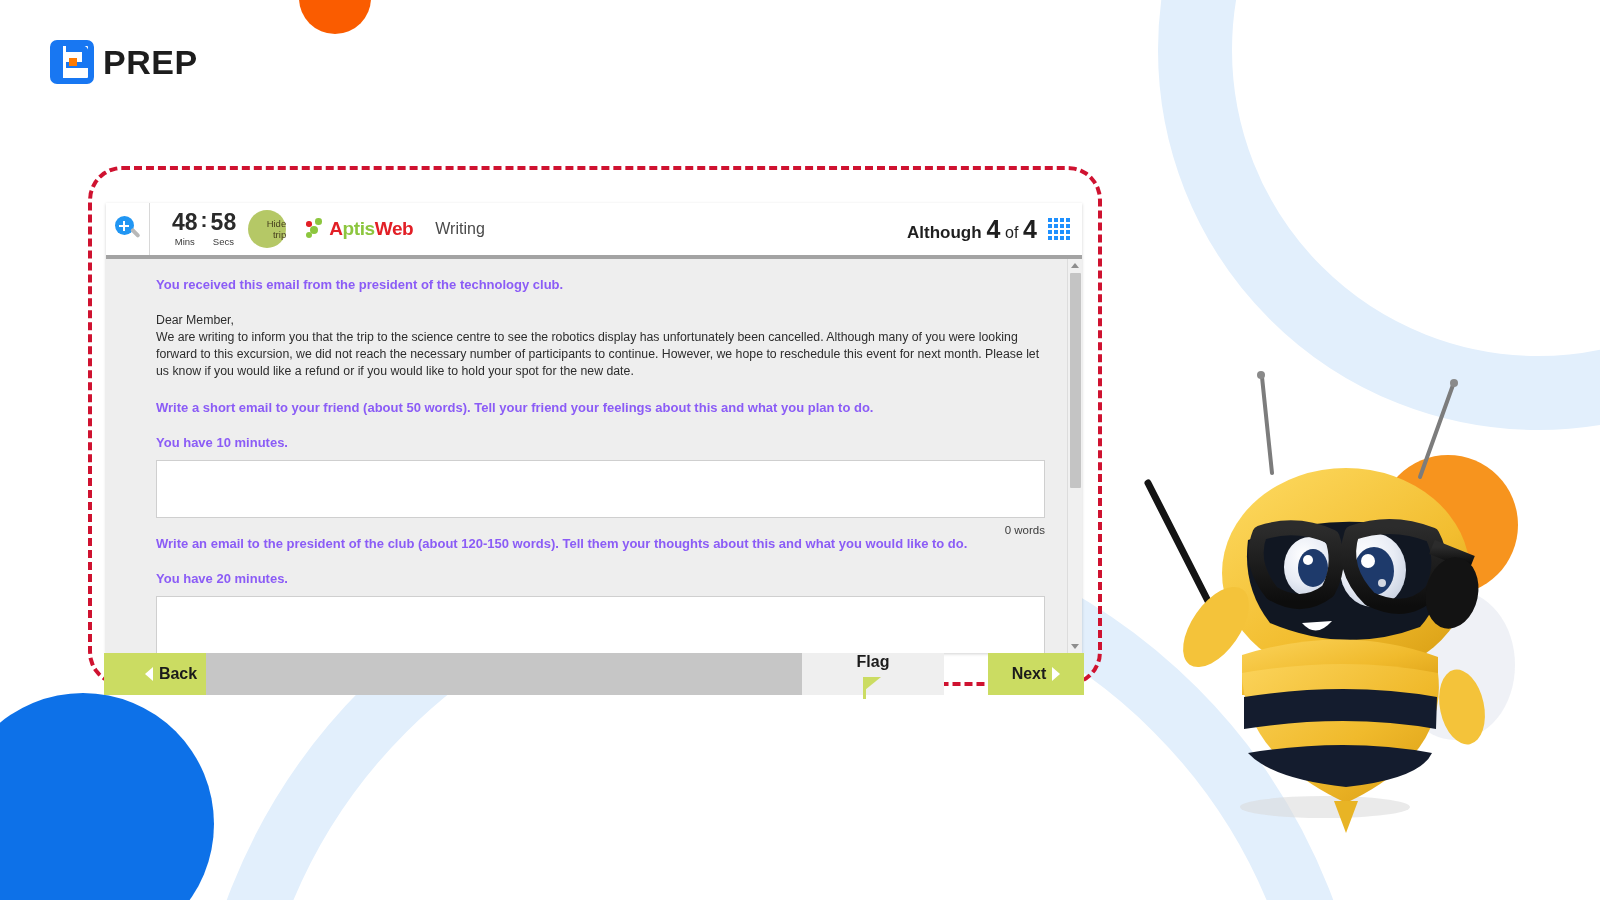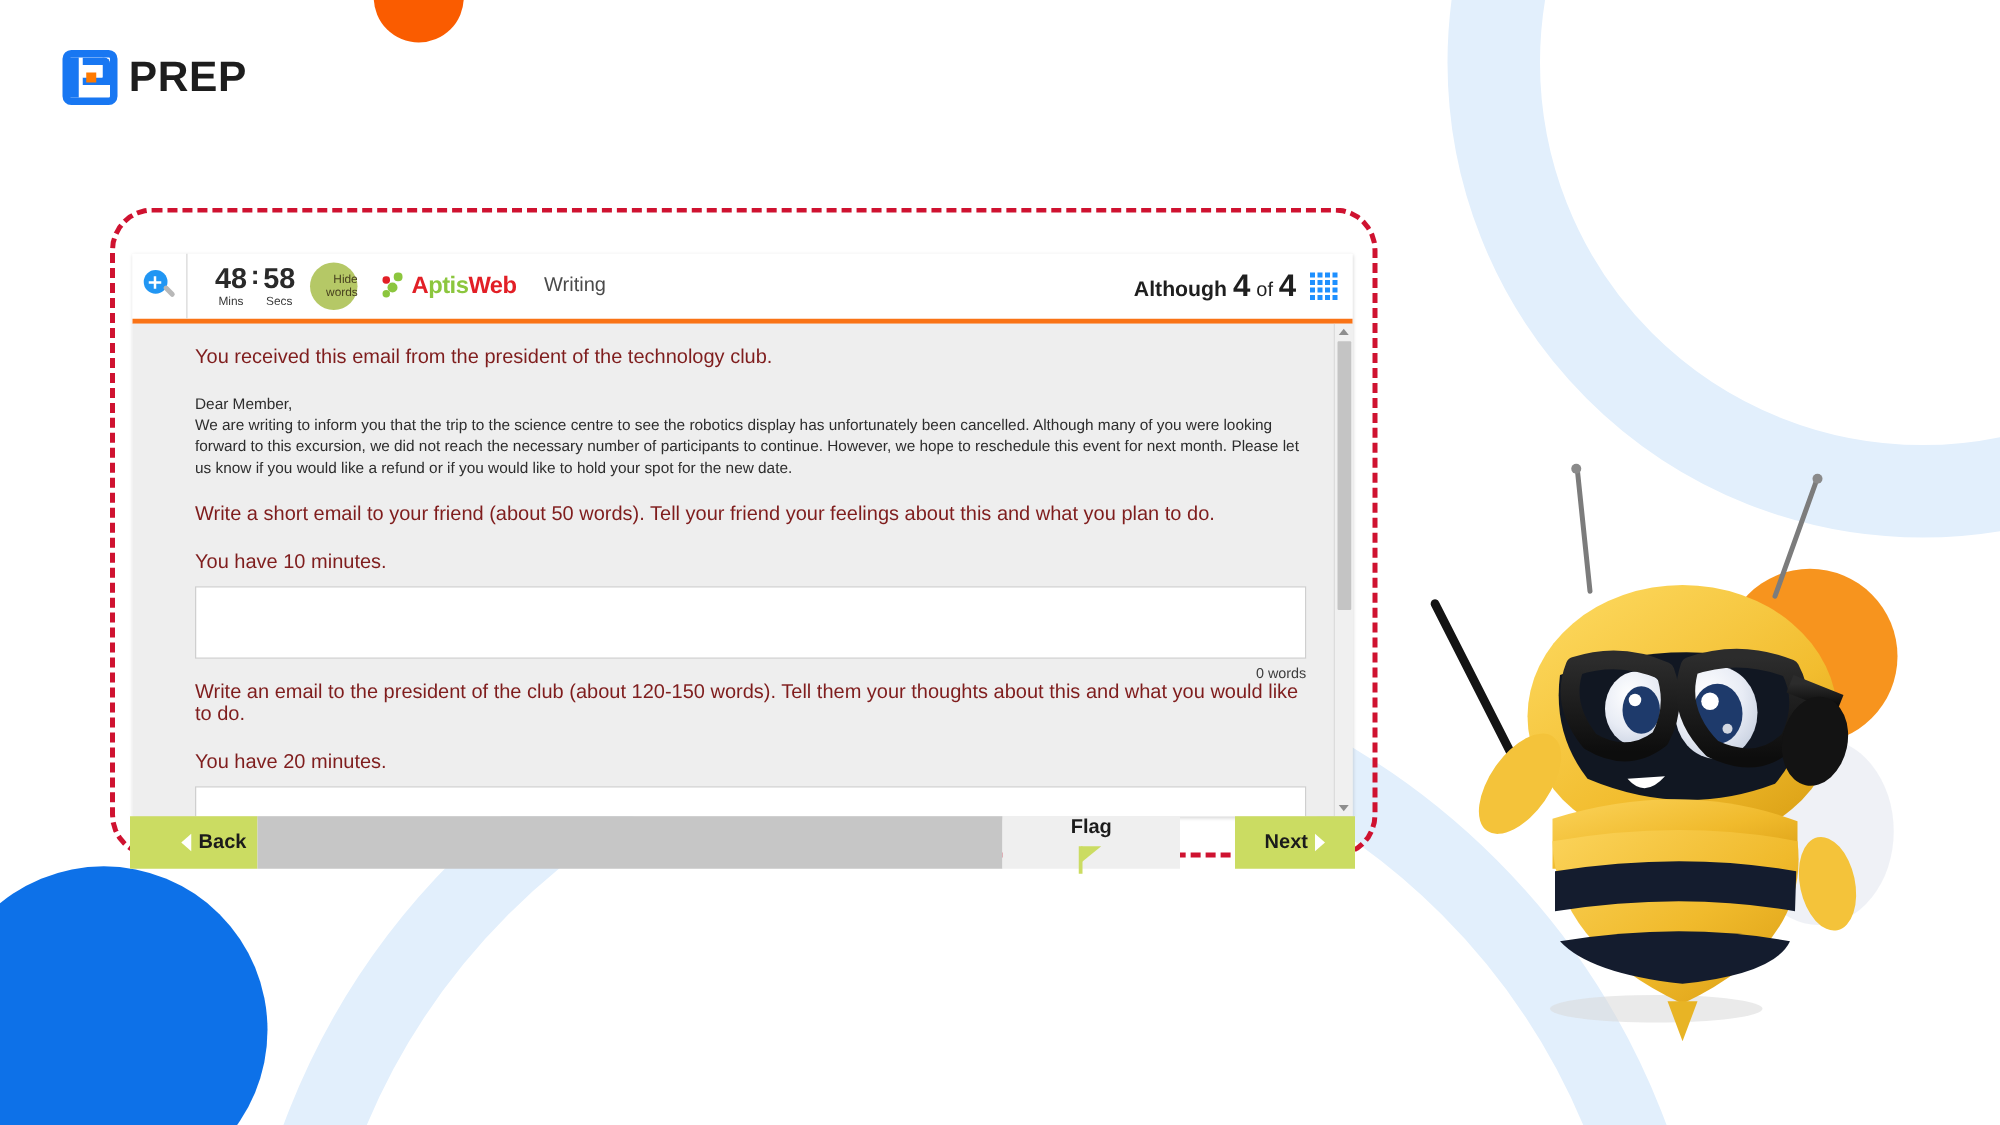--- a/index.html
+++ b/index.html
@@ -98,21 +98,21 @@
     flex-direction: column;
     box-shadow: 0 1px 3px rgba(0,0,0,.18);
   }
 
   
   .tw-header {
     height: 56px;
     background: #fff;
     display: flex;
     align-items: center;
-    border-bottom: 4px solid #f97316;
+    border-bottom: 4px solid #a3a3a3;
     padding: 0 0 0 0;
     position: relative;
   }
   .zoom-cell {
     width: 44px; height: 100%;
     display: flex; align-items: center; justify-content: center;
     border-right: 1px solid #d8d8d8;
   }
   .zoom-icon { position: relative; width: 26px; height: 26px; }
   .zoom-icon .lens {
@@ -175,21 +175,21 @@
     position: relative;
     overflow: hidden;
     display: flex;
   }
   .tw-content {
     flex: 1;
     padding: 18px 22px 0 50px;
     overflow: hidden;
   }
   .tw-content p { color: #2d2d2d; font-size: 12.3px; line-height: 17px; }
-  .bold-line { font-weight: normal; font-size: 16px; color: #7f1d1d; }
+  .bold-line { font-weight: bold; font-size: 13px; color: #8b5cf6; }
   .spacer-14 { height: 20px; }
   .answer-box {
     margin-top: 10px;
     height: 58px;
     background: #fff;
     border: 1px solid #cfcfcf;
     width: 100%;
   }
   .answer-box.short { height: 58px; }
   .word-count { text-align: right; font-size: 11.5px; color: #3c3c3c; margin-top: 6px; }
@@ -306,21 +306,21 @@
         </div>
         <div class="colon">:</div>
         <div class="unit">
           <div class="num">58</div>
           <div class="lbl">Secs</div>
         </div>
       </div>
 
       <div class="hide-time">
         <span>Hide</span>
-        <span>words</span>
+        <span>trip</span>
       </div>
 
       <div class="aptis-logo">
         <div class="aptis-dots">
           <i class="d1"></i>
             <i class="d2"></i>
             <i class="d3"></i>
             <i class="d4"></i>
         </div>
         <div class="aptis-word"><span class="aptis-a">A</span><span class="aptis-ptis">ptis</span><span class="aptis-web">Web</span></div>

